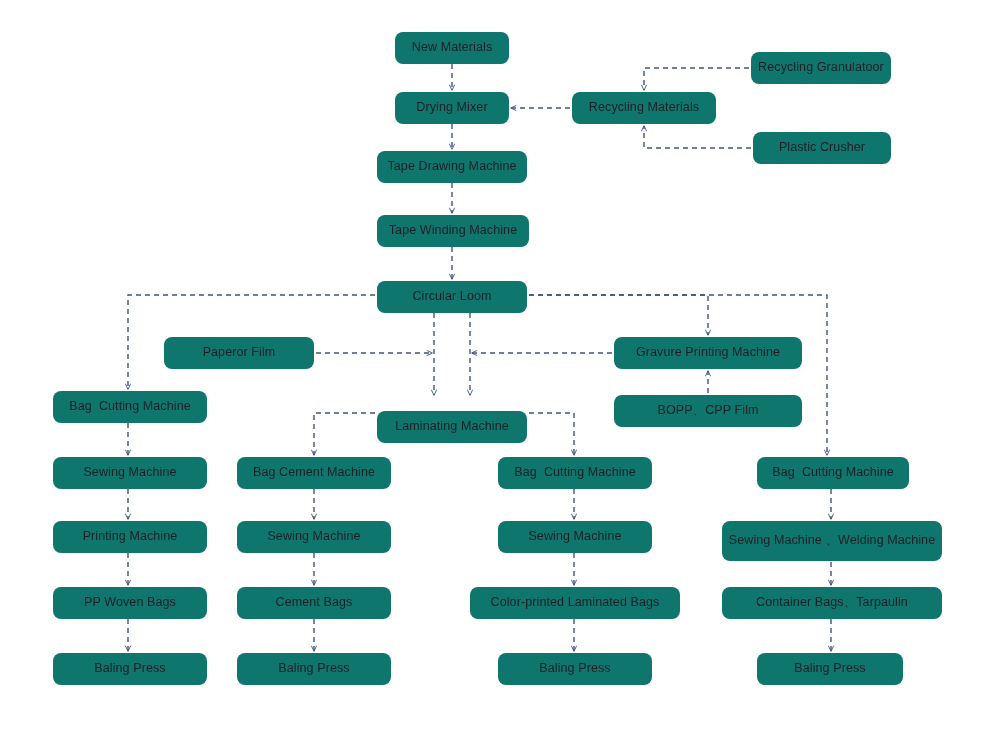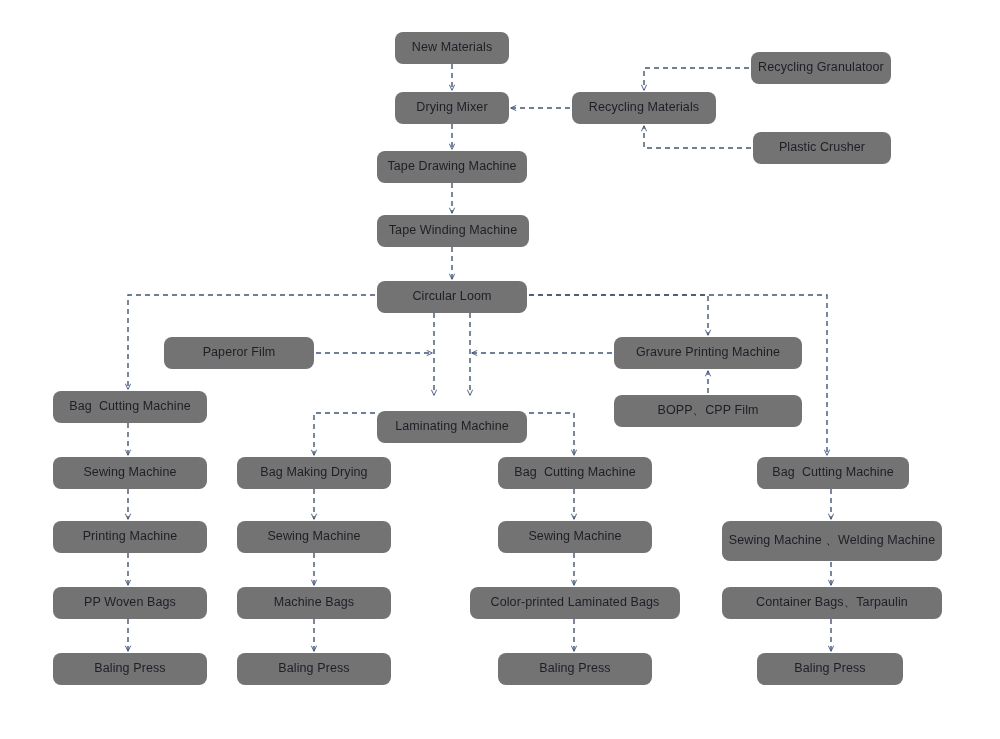--- a/index.html
+++ b/index.html
@@ -21,21 +21,21 @@
     position: absolute;
     left: 0;
     top: 0;
     width: 1000px;
     height: 739px;
     pointer-events: none;
   }
   .node {
     position: absolute;
     box-sizing: border-box;
-    background: #737373;
+    background: #0f766e;
     border-radius: 8px;
     color: #1e1f25;
     font-size: 12.5px;
     line-height: 1.1;
     letter-spacing: 0.1px;
     display: flex;
     align-items: center;
     justify-content: center;
     text-align: center;
     white-space: pre;
@@ -92,29 +92,29 @@
       <div class="node" style="left: 753px; top: 132px; width: 138px; height: 32px;">Plastic Crusher</div>
       <div class="node" style="left: 377px; top: 151px; width: 150px; height: 32px;">Tape Drawing Machine</div>
       <div class="node" style="left: 377px; top: 215px; width: 152px; height: 32px;">Tape Winding Machine</div>
       <div class="node" style="left: 377px; top: 281px; width: 150px; height: 32px;">Circular Loom</div>
       <div class="node" style="left: 164px; top: 337px; width: 150px; height: 32px;">Paperor Film</div>
       <div class="node" style="left: 614px; top: 337px; width: 188px; height: 32px;">Gravure Printing Machine</div>
       <div class="node" style="left: 53px; top: 391px; width: 154px; height: 32px;">Bag  Cutting Machine</div>
       <div class="node" style="left: 377px; top: 411px; width: 150px; height: 32px;">Laminating Machine</div>
       <div class="node" style="left: 614px; top: 395px; width: 188px; height: 32px;">BOPP、CPP Film</div>
       <div class="node" style="left: 53px; top: 457px; width: 154px; height: 32px;">Sewing Machine</div>
-      <div class="node" style="left: 237px; top: 457px; width: 154px; height: 32px;">Bag Making Drying</div>
+      <div class="node" style="left: 237px; top: 457px; width: 154px; height: 32px;">Bag Cement Machine</div>
       <div class="node" style="left: 498px; top: 457px; width: 154px; height: 32px;">Bag  Cutting Machine</div>
       <div class="node" style="left: 757px; top: 457px; width: 152px; height: 32px;">Bag  Cutting Machine</div>
       <div class="node" style="left: 53px; top: 521px; width: 154px; height: 32px;">Printing Machine</div>
       <div class="node" style="left: 237px; top: 521px; width: 154px; height: 32px;">Sewing Machine</div>
       <div class="node" style="left: 498px; top: 521px; width: 154px; height: 32px;">Sewing Machine</div>
       <div class="node" style="left: 722px; top: 521px; width: 220px; height: 40px;">Sewing Machine 、Welding Machine</div>
       <div class="node" style="left: 53px; top: 587px; width: 154px; height: 32px;">PP Woven Bags</div>
-      <div class="node" style="left: 237px; top: 587px; width: 154px; height: 32px;">Machine Bags</div>
+      <div class="node" style="left: 237px; top: 587px; width: 154px; height: 32px;">Cement Bags</div>
       <div class="node" style="left: 470px; top: 587px; width: 210px; height: 32px;">Color-printed Laminated Bags</div>
       <div class="node" style="left: 722px; top: 587px; width: 220px; height: 32px;">Container Bags、Tarpaulin</div>
       <div class="node" style="left: 53px; top: 653px; width: 154px; height: 32px;">Baling Press</div>
       <div class="node" style="left: 237px; top: 653px; width: 154px; height: 32px;">Baling Press</div>
       <div class="node" style="left: 498px; top: 653px; width: 154px; height: 32px;">Baling Press</div>
       <div class="node" style="left: 757px; top: 653px; width: 146px; height: 32px;">Baling Press</div>
     </div>
 </div>
 
 </body></html>

